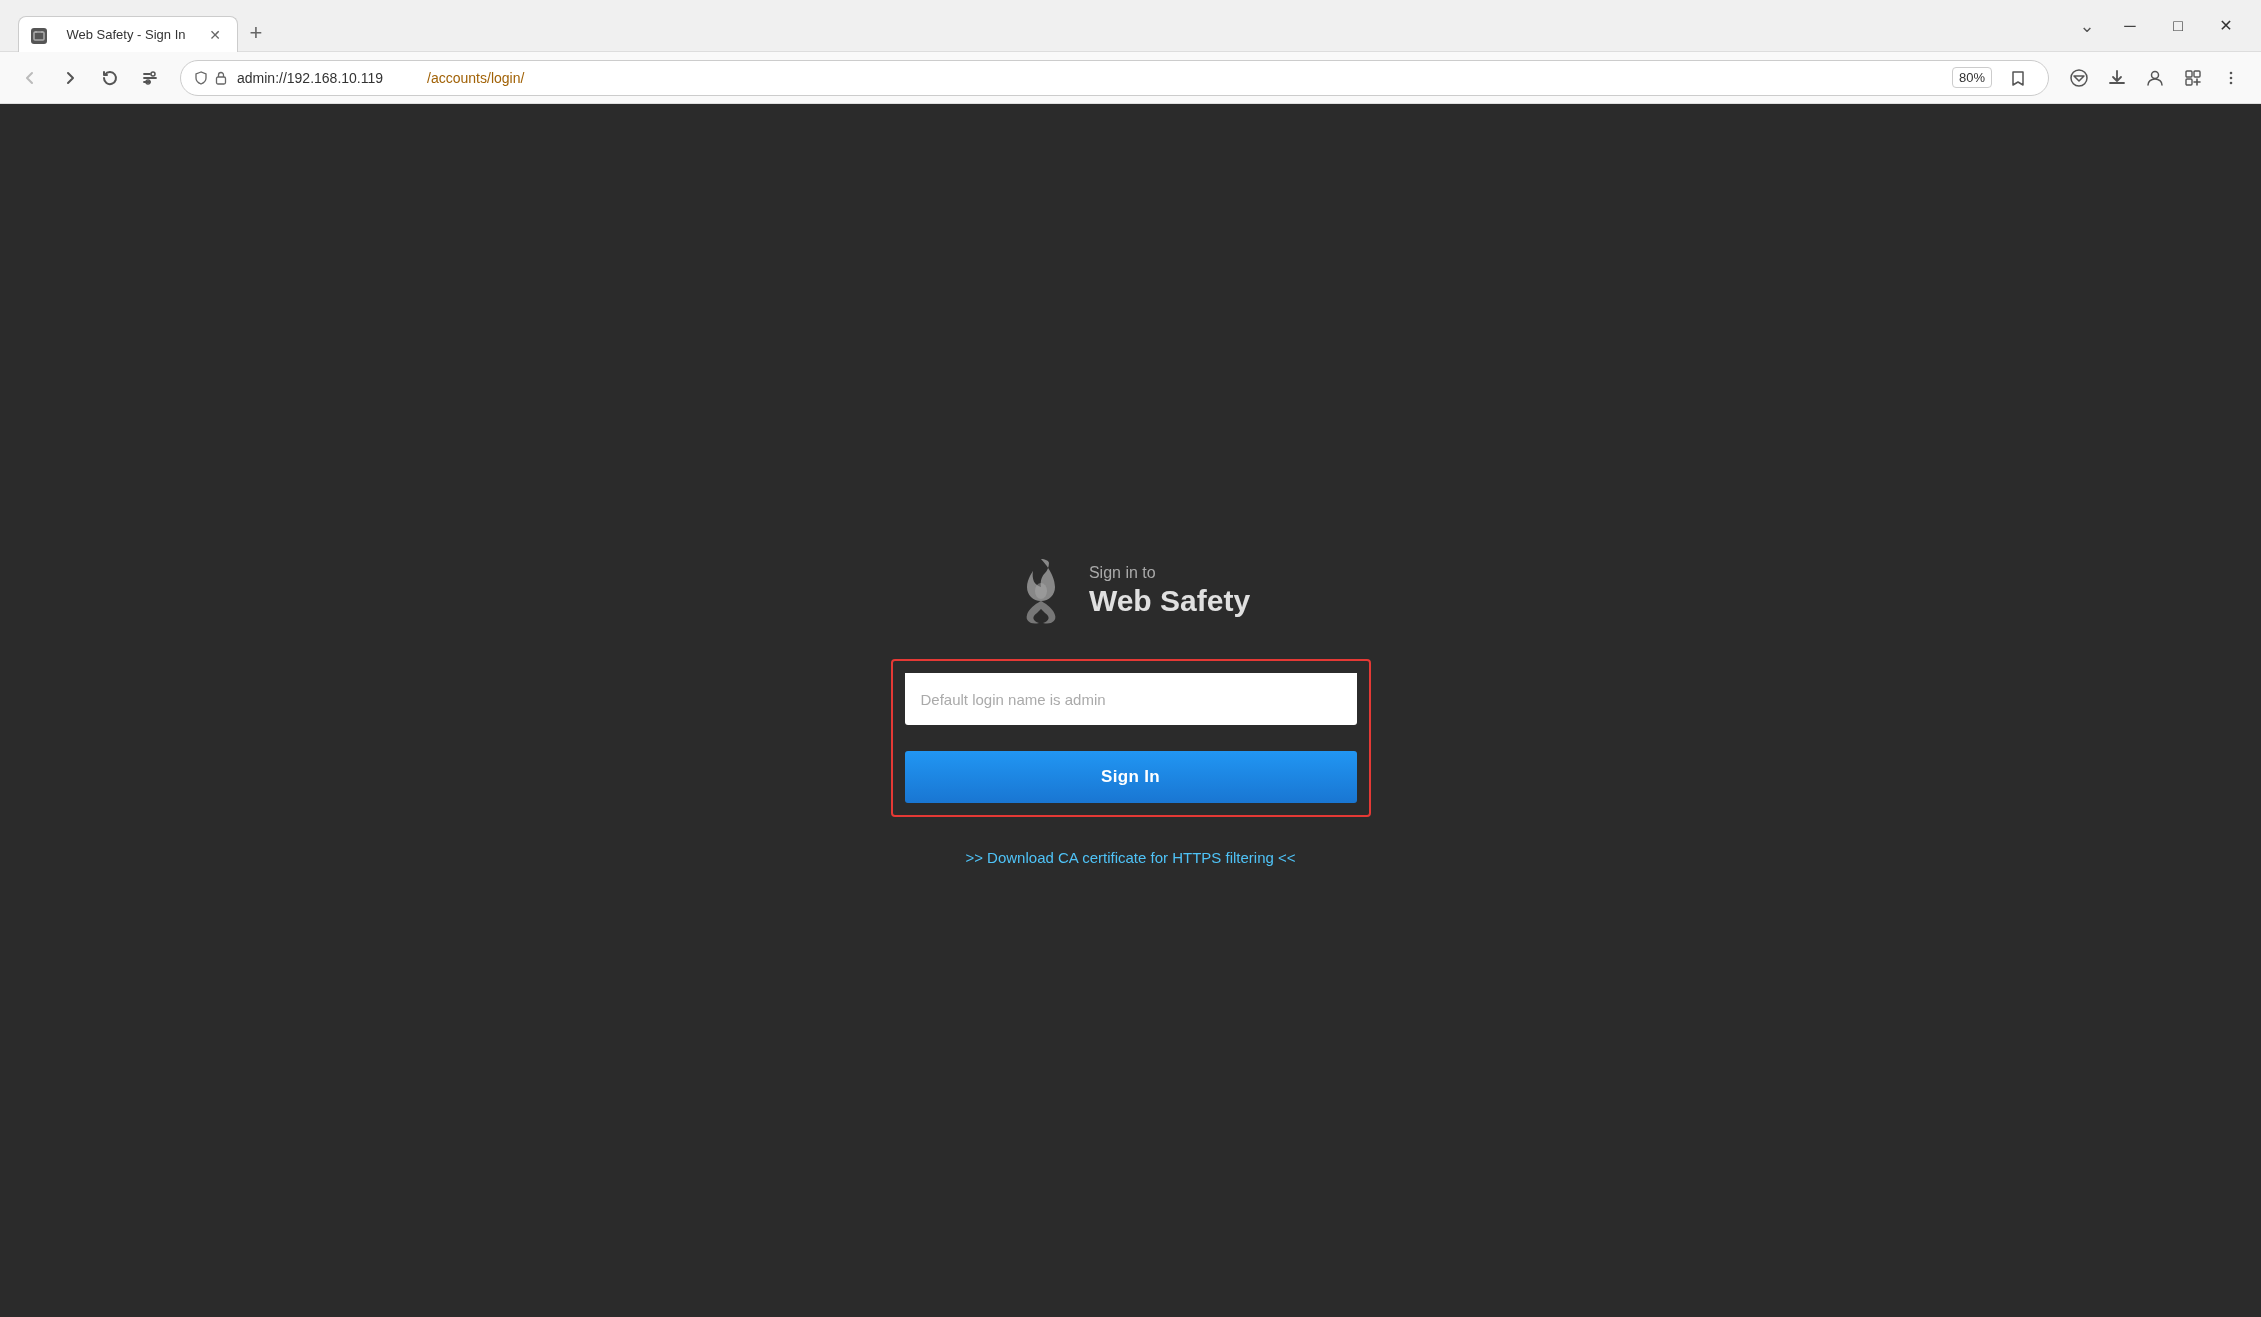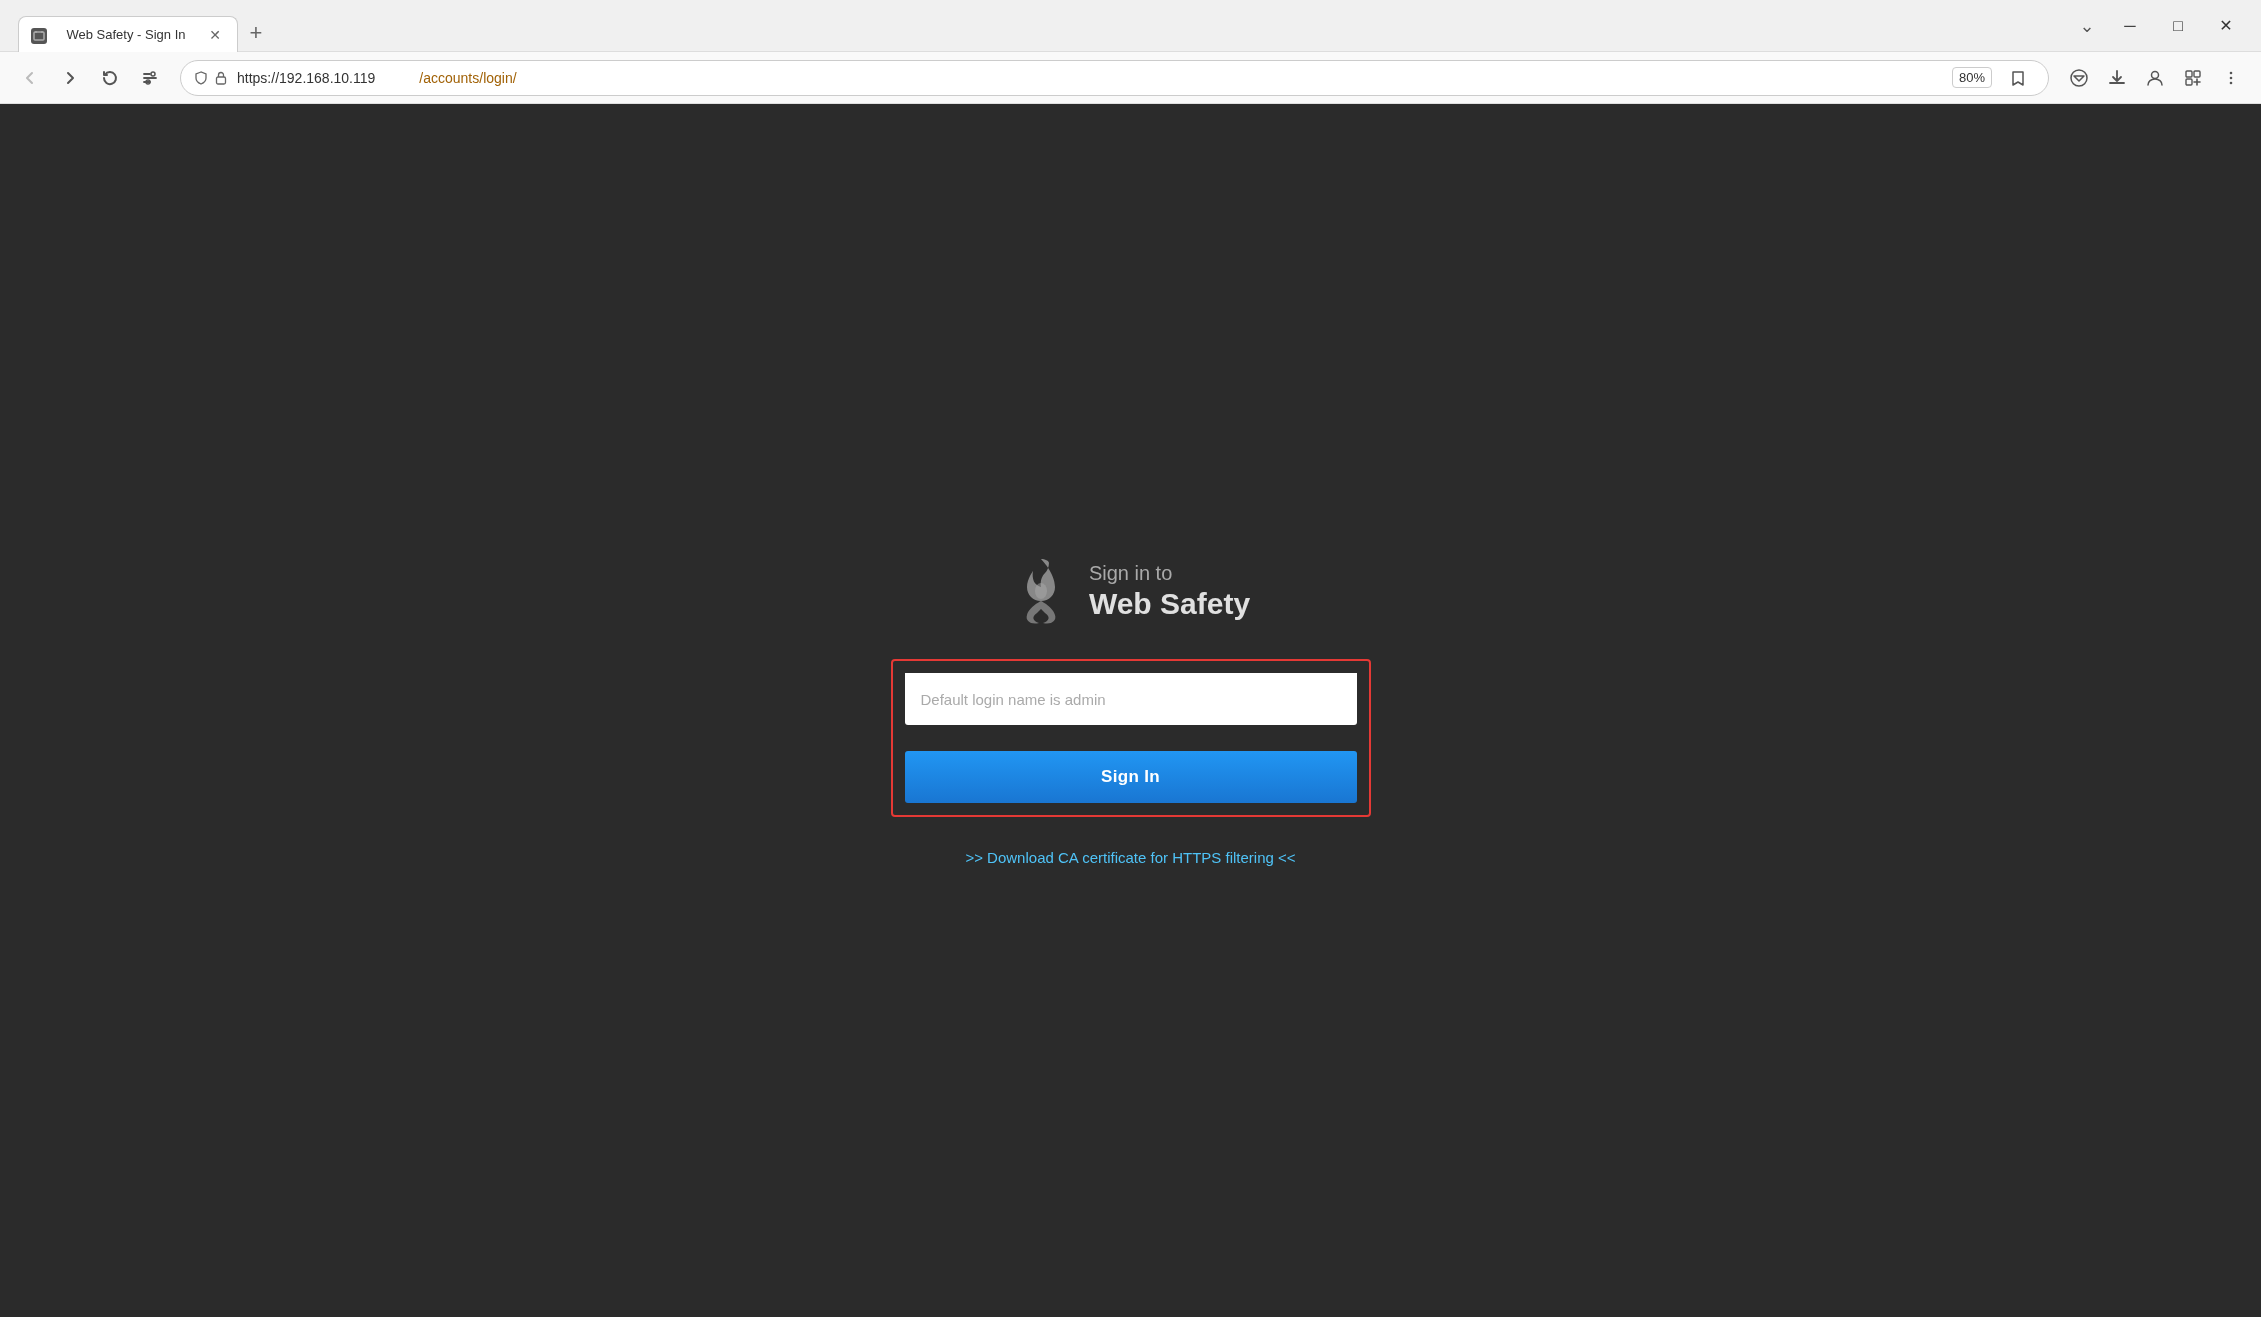--- a/index.html
+++ b/index.html
@@ -201,21 +201,21 @@
       font-size: 56px;
       color: #888;
       line-height: 1;
     }
     .login-title-text {
       display: flex;
       flex-direction: column;
       gap: 2px;
     }
     .sign-in-to {
-      font-size: 20px;
+      font-size: 16px;
       color: #aaa;
       font-weight: 400;
     }
     .web-safety-title {
       font-size: 30px;
       color: #e0e0e0;
       font-weight: 700;
     }
 
     
@@ -343,21 +343,21 @@
         <svg width="16" height="16" viewBox="0 0 16 16" fill="none">
           <path d="M8 2L3 4v4c0 3 2.5 5 5 6 2.5-1 5-3 5-6V4L8 2z" stroke="#666" stroke-width="1.3" fill="none"></path>
         </svg>
 
         <svg width="16" height="16" viewBox="0 0 16 16" fill="none">
           <rect x="3.5" y="7" width="9" height="7" rx="1.5" stroke="#666" stroke-width="1.3"></rect>
           <path d="M5.5 7V5a2.5 2.5 0 0 1 5 0v2" stroke="#666" stroke-width="1.3"></path>
         </svg>
       </div>
       <div class="address-text">
-        <span class="base">https://192.168.10.119</span><span class="path">/accounts/login/</span>
+        <span class="base">admin://192.168.10.119</span><span class="path">/accounts/login/</span>
       </div>
       <div class="zoom-badge">80%</div>
       <div class="nav-icon-btn">
         <svg width="18" height="18" viewBox="0 0 18 18" fill="none">
           <path d="M4 3h10v13l-5-3-5 3V3z" stroke="#555" stroke-width="1.5" fill="none" stroke-linejoin="round"></path>
         </svg>
       </div>
     </div>
 
     <div class="nav-right-icons">

